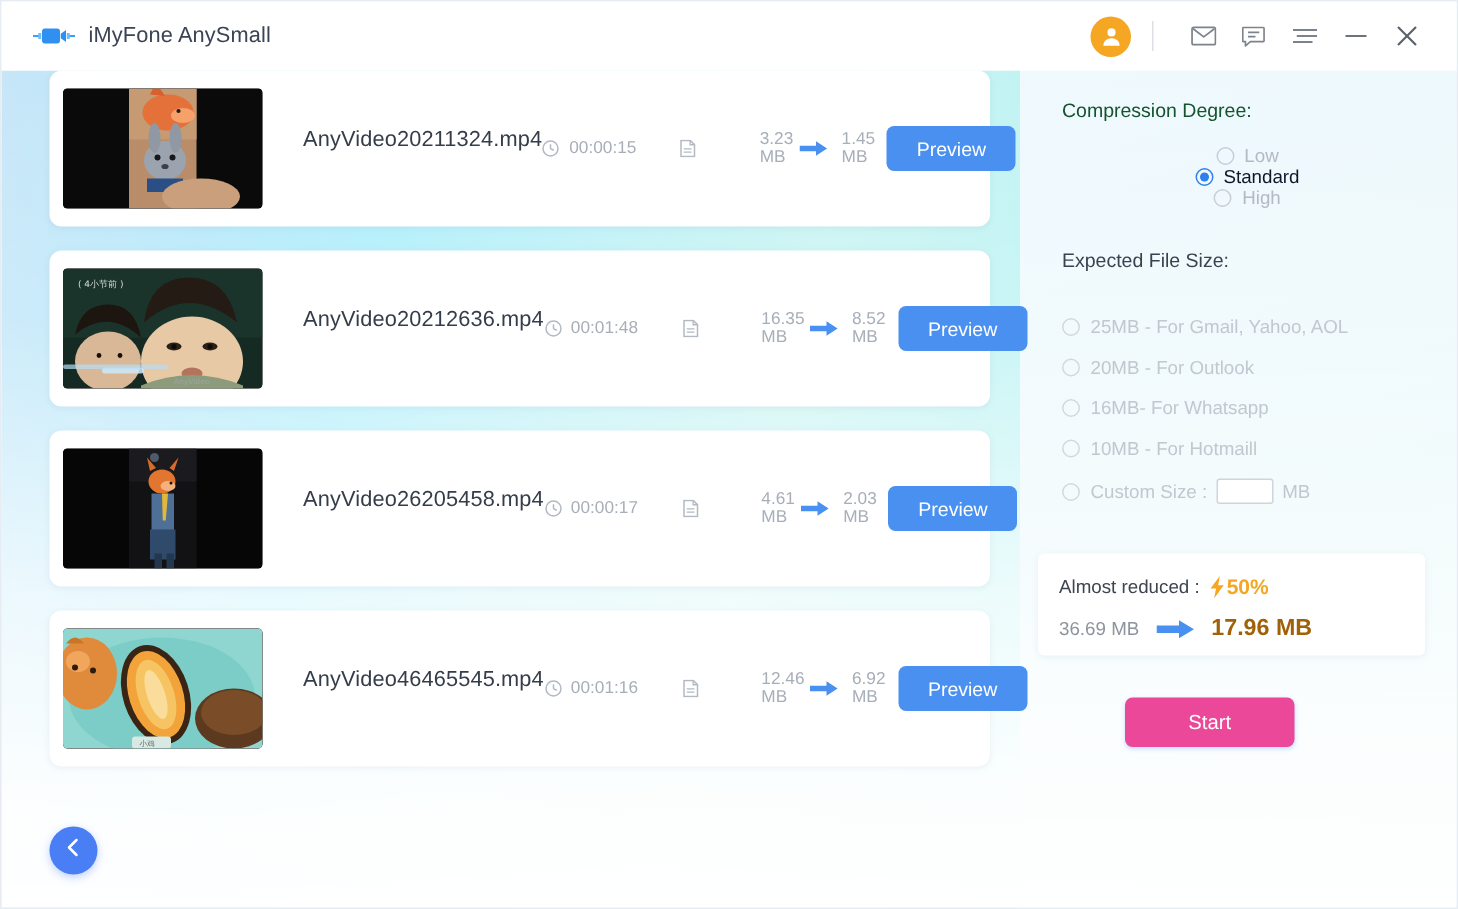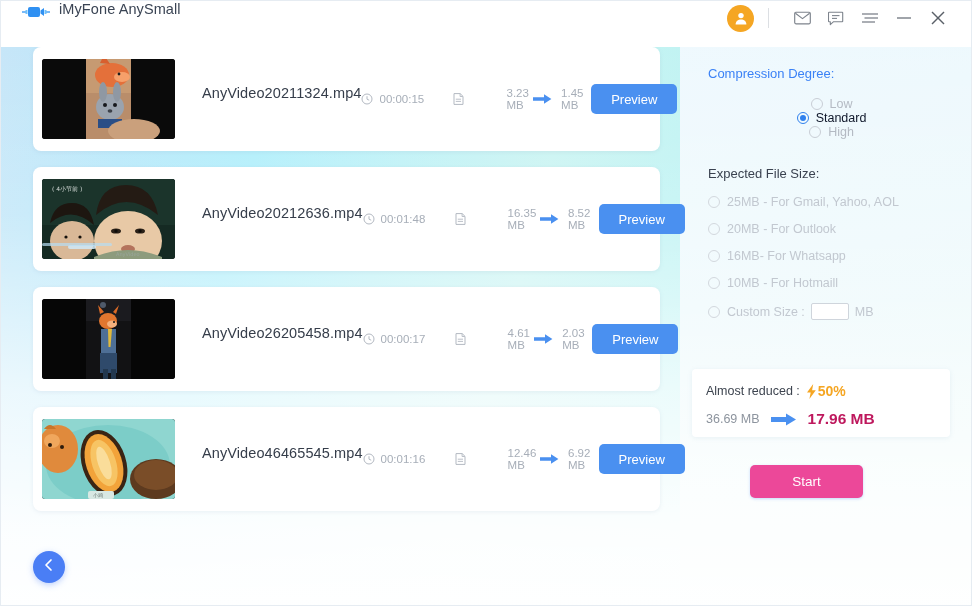--- a/index.html
+++ b/index.html
@@ -15,21 +15,21 @@
     background: #ffffff;
     border: 1px solid #e6ecf2;
     overflow: hidden;
   }
 
   
   .titlebar {
     position: absolute; top: 0; left: 0;
     width: 972px; height: 46px;
     background: #ffffff;
-    display: flex; align-items: flex-start;
+    display: flex; align-items: center;
     z-index: 20;
   }
   .logo-wrap {
     margin-left: 20px; width: 30px; height: 22px;
     display: flex; align-items: center; justify-content: center;
   }
   .app-title {
     margin-left: 8px;
     font-size: 14.5px;
     color: #3a4454;
@@ -157,21 +157,21 @@
 
   
   .rp {
     position: absolute; top: 46px; left: 679px;
     width: 293px; height: 560px;
     z-index: 6;
     padding: 0 0 0 28px;
   }
   .rp-heading {
     font-size: 13px;
-    color: #3b82f6;
+    color: #14532d;
     margin-top: 19px;
     margin-bottom: 0px;
   }
   .degree-row {
     display: flex; align-items: center;
     margin-top: 16px;
     flex-direction: column;
   }
   .radio-opt {
     display: flex; align-items: center;
@@ -192,21 +192,21 @@
     background: #2f80ed;
   }
   .radio-label { color: #b4bac3; }
   .radio-opt.sel .radio-label { color: #0f172a; }
 
   .size-heading {
     font-size: 13px;
     color: #3a4250;
     margin-top: 27px;
   }
-  .size-list { margin-top: 14px; }
+  .size-list { margin-top: 30px; }
   .size-opt {
     display: flex; align-items: center;
     margin-bottom: 13px;
     font-size: 12.5px;
     color: #c2c8d0;
     cursor: default;
   }
   .size-opt .radio-ring { border-color: #d3d8de; }
   .custom-input {
     width: 38px; height: 17px;
@@ -237,21 +237,21 @@
     font-size: 12.5px; color: #3d444f; text-align: right;
   }
   .bolt { margin: 0 1px 0 6px; display: flex; align-items: center; }
   .pct { color: #f5a623; font-size: 14px; font-weight: bold; }
   .sum-line2 {
     display: flex; align-items: center;
     margin-top: 11px;
   }
   .sz-before { font-size: 12.5px; color: #8d949e; }
   .sum-arrow { margin: 0 11px; display: flex; align-items: center; }
-  .sz-after { font-size: 15.5px; color: #be185d; font-weight: bold; }
+  .sz-after { font-size: 15.5px; color: #a16207; font-weight: bold; }
 
   .btn-start {
     position: absolute;
     left: 70px; top: 418px;
     width: 113px; height: 33px;
     background: #ec4899;
     border: none; border-radius: 5px;
     color: #ffffff;
     font-size: 13.5px;
     font-family: "Liberation Sans", sans-serif;

